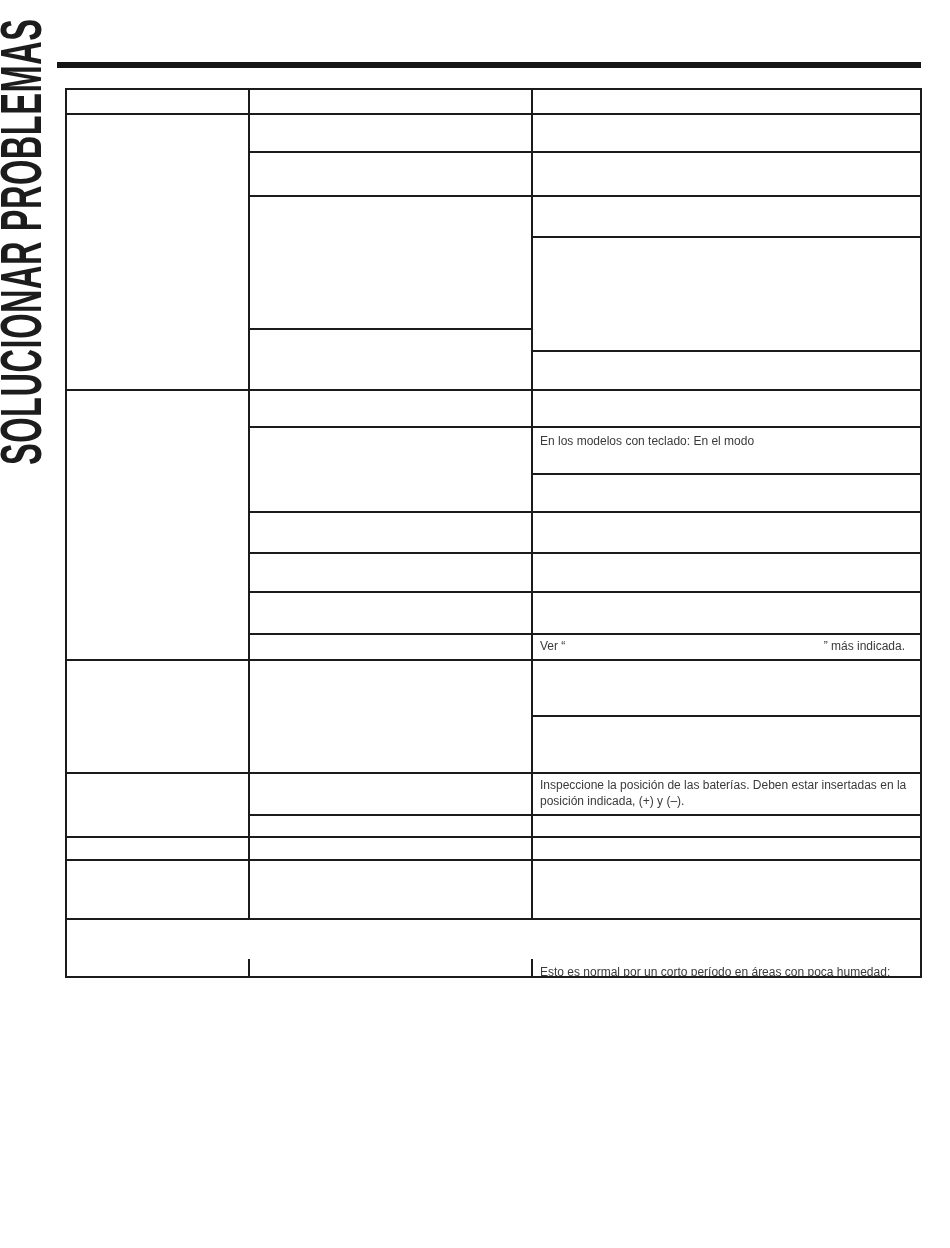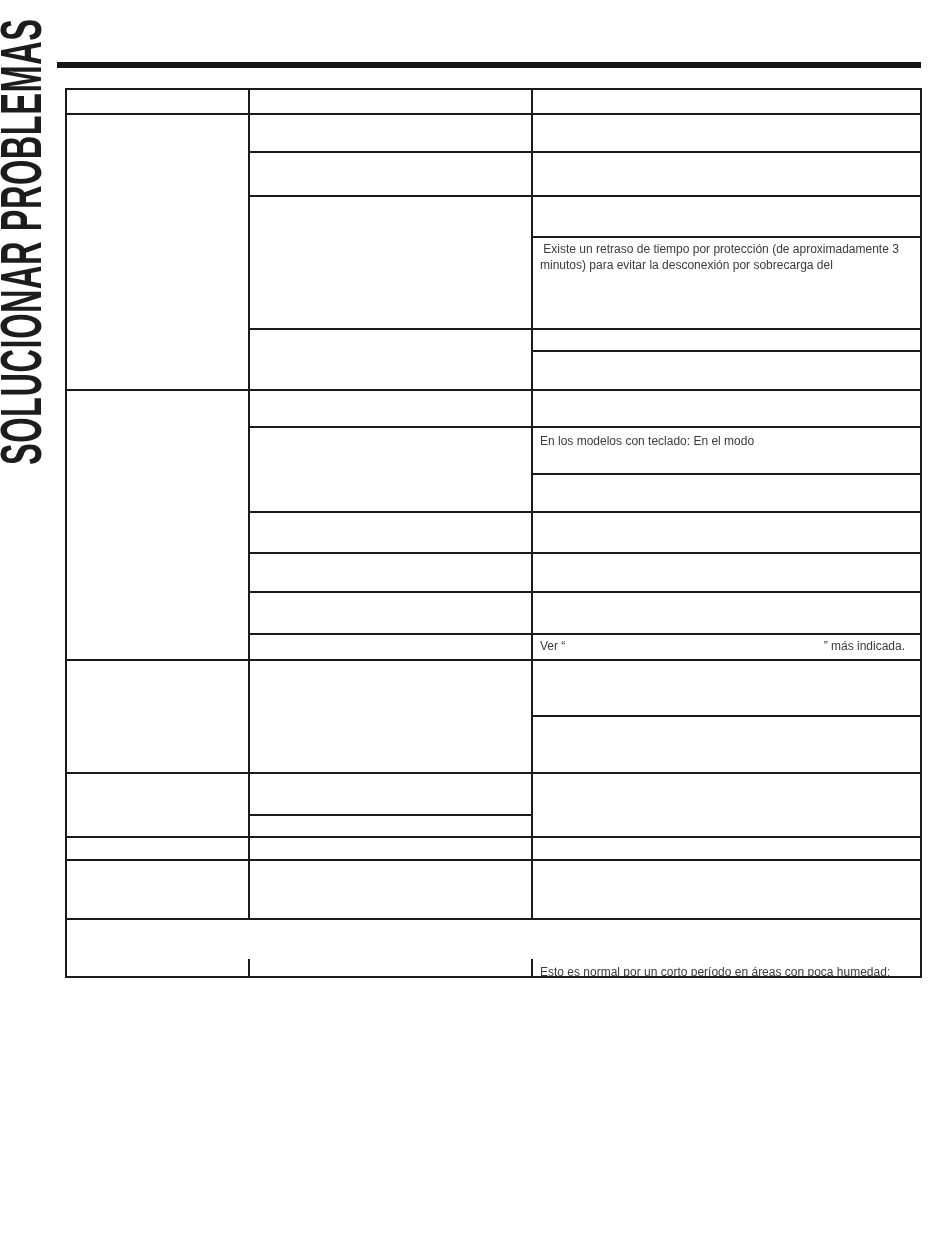--- a/index.html
+++ b/index.html
@@ -97,34 +97,34 @@
     <div class="c" style="grid-area:17/2/18/3"></div>
     <div class="c" style="grid-area:18/2/19/3"></div>
     <div class="c" style="grid-area:19/2/20/3"></div>
     <div class="c" style="grid-area:20/2/21/3"></div>
     <div class="c nb" style="grid-area:21/2/22/3"></div>
 
     <div class="c nr" style="grid-area:1/3/2/4"></div>
     <div class="c nr" style="grid-area:2/3/3/4"></div>
     <div class="c nr" style="grid-area:3/3/4/4"></div>
     <div class="c nr" style="grid-area:4/3/5/4"></div>
-    <div class="c nr txt prewrap" style="grid-area:5/3/6/4"> Existe un retraso de tiempo por protección (de aproximadamente 3 minutos) para evitar la desconexión por sobrecarga del</div>
     <div class="c nr" style="grid-area:6/3/7/4"></div>
     <div class="c nr" style="grid-area:7/3/8/4"></div>
     <div class="c nr" style="grid-area:8/3/9/4"></div>
     <div class="c nr txt pt6" style="grid-area:9/3/10/4">En los modelos con teclado: En el modo</div>
     <div class="c nr" style="grid-area:10/3/11/4"></div>
     <div class="c nr" style="grid-area:11/3/12/4"></div>
     <div class="c nr" style="grid-area:12/3/13/4"></div>
     <div class="c nr" style="grid-area:13/3/14/4"></div>
     <div class="c nr txt ver-row" style="grid-area:14/3/15/4">
       <span>Ver “</span>
       <span>” más indicada.</span>
     </div>
     <div class="c nr" style="grid-area:15/3/16/4"></div>
     <div class="c nr" style="grid-area:16/3/17/4"></div>
+    <div class="c nr txt" style="grid-area:17/3/18/4">Inspeccione la posición de las baterías. Deben estar insertadas en la posición indicada, (+) y (–).</div>
     <div class="c nr" style="grid-area:18/3/19/4"></div>
     <div class="c nr" style="grid-area:19/3/20/4"></div>
     <div class="c nr" style="grid-area:20/3/21/4"></div>
     <div class="c nr nb txt pt6" style="grid-area:21/3/22/4">Esto es normal por un corto período en áreas con poca humedad;</div>
 
   </div>
 </div>
 
 </body></html>

